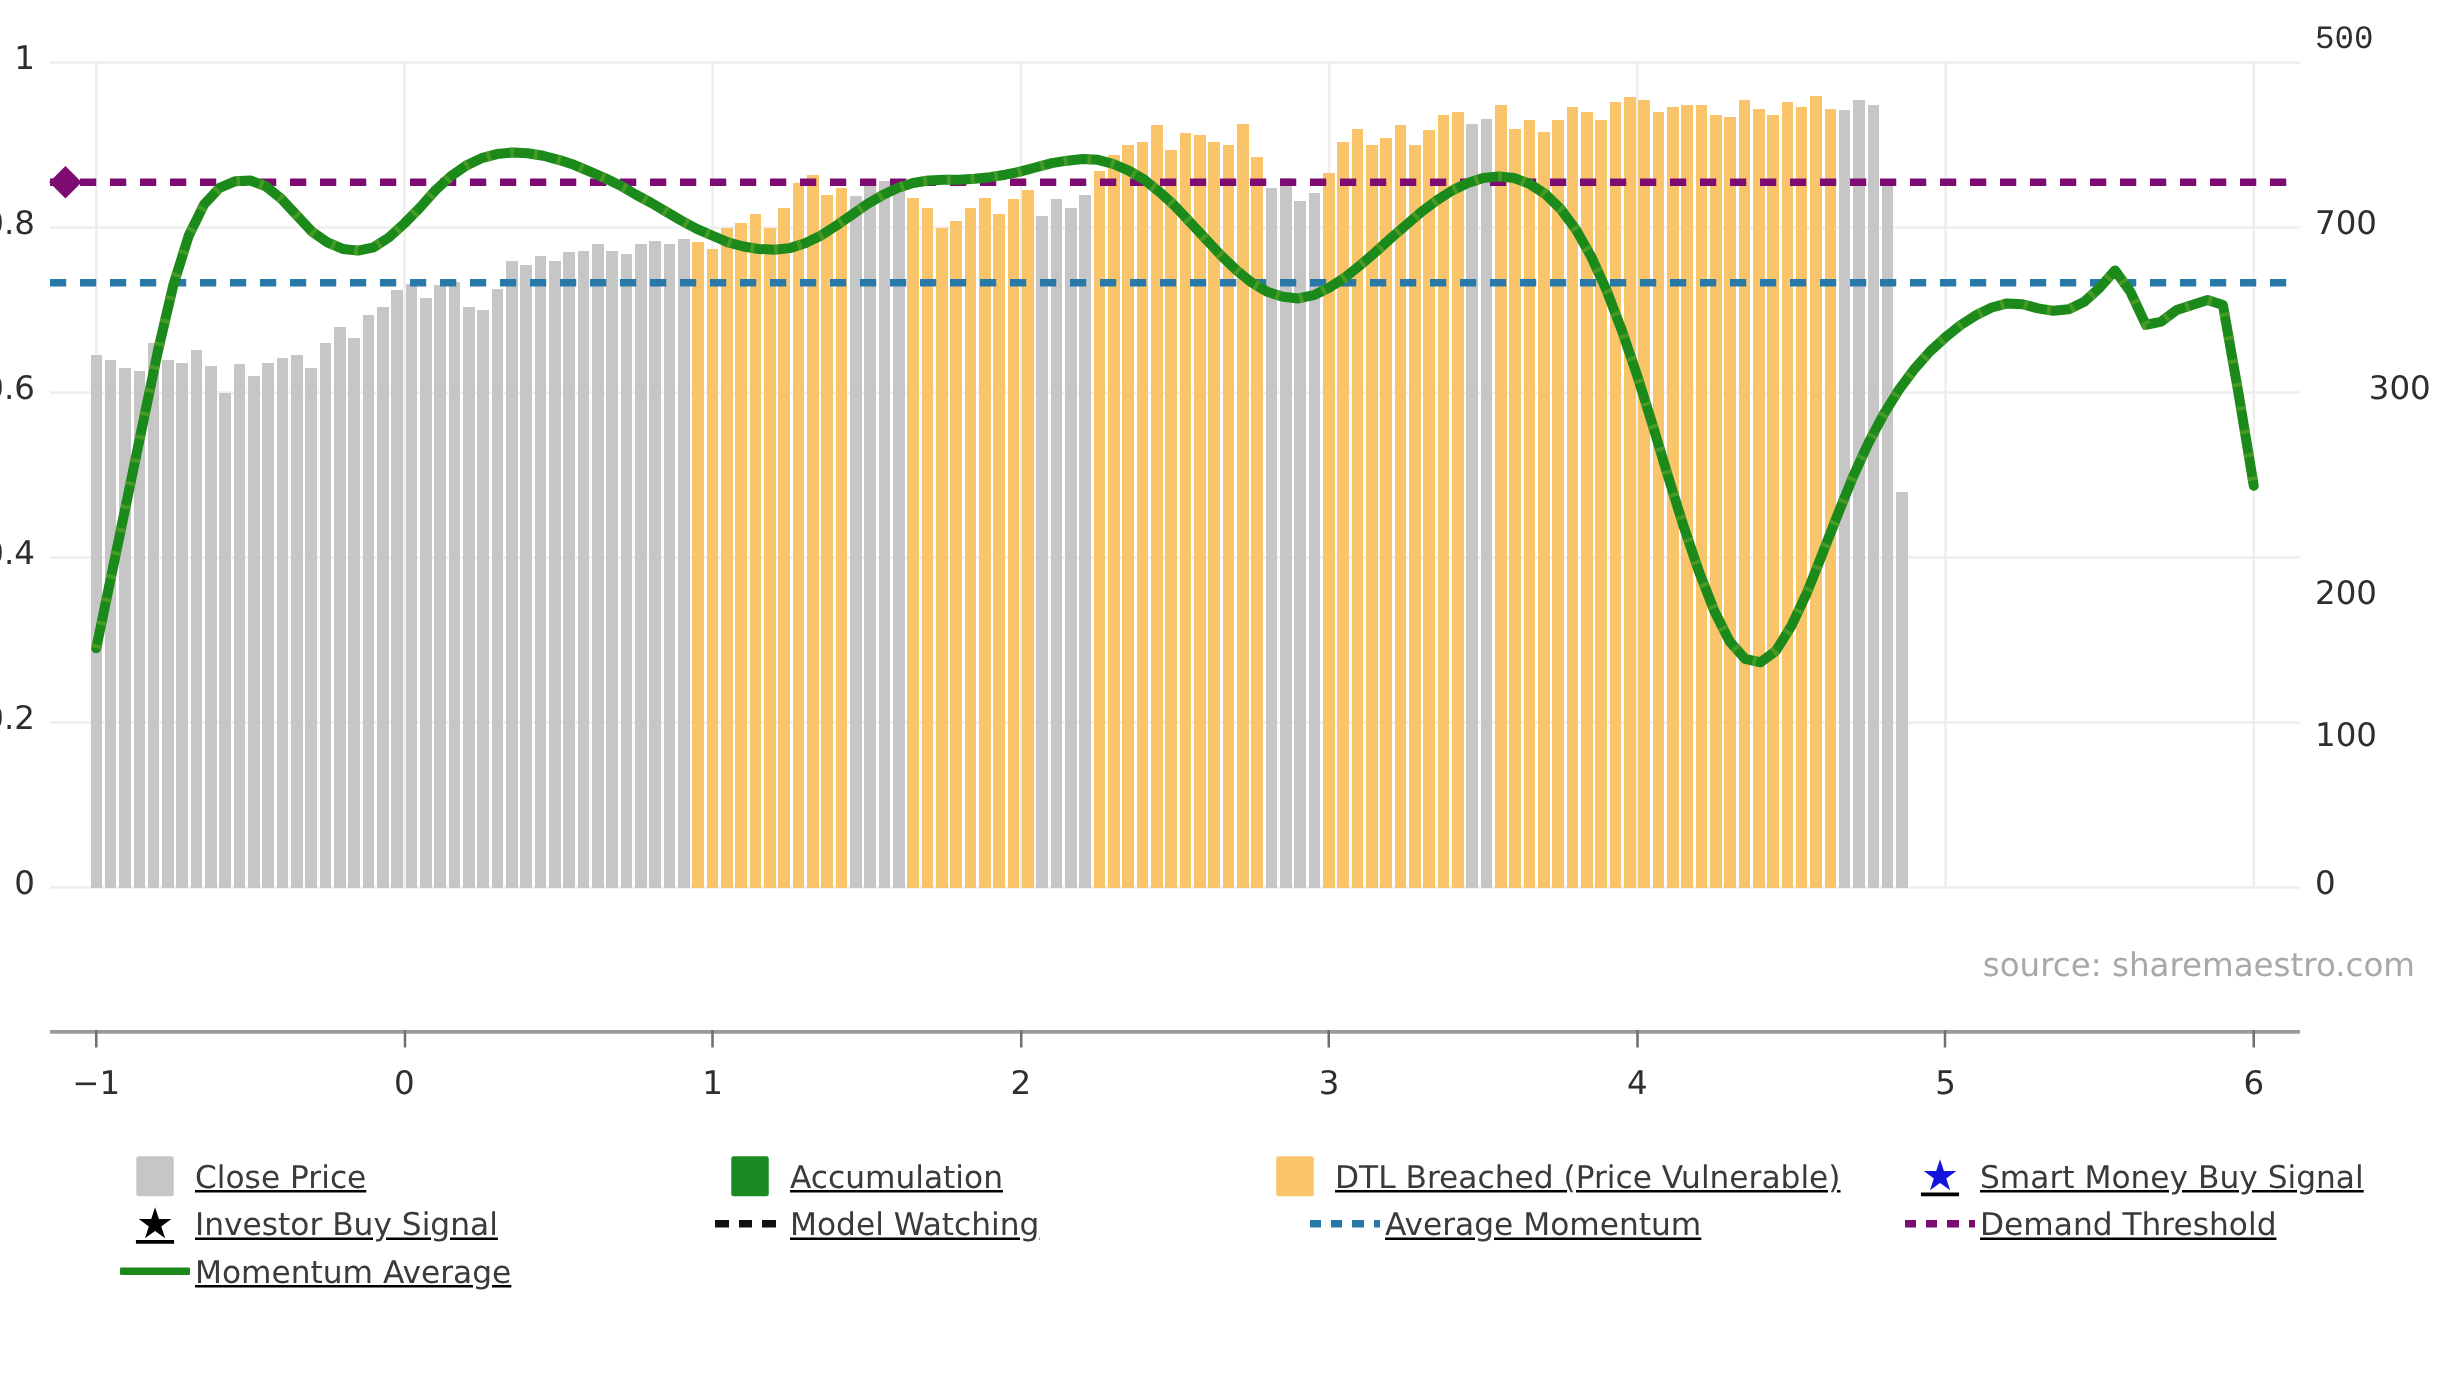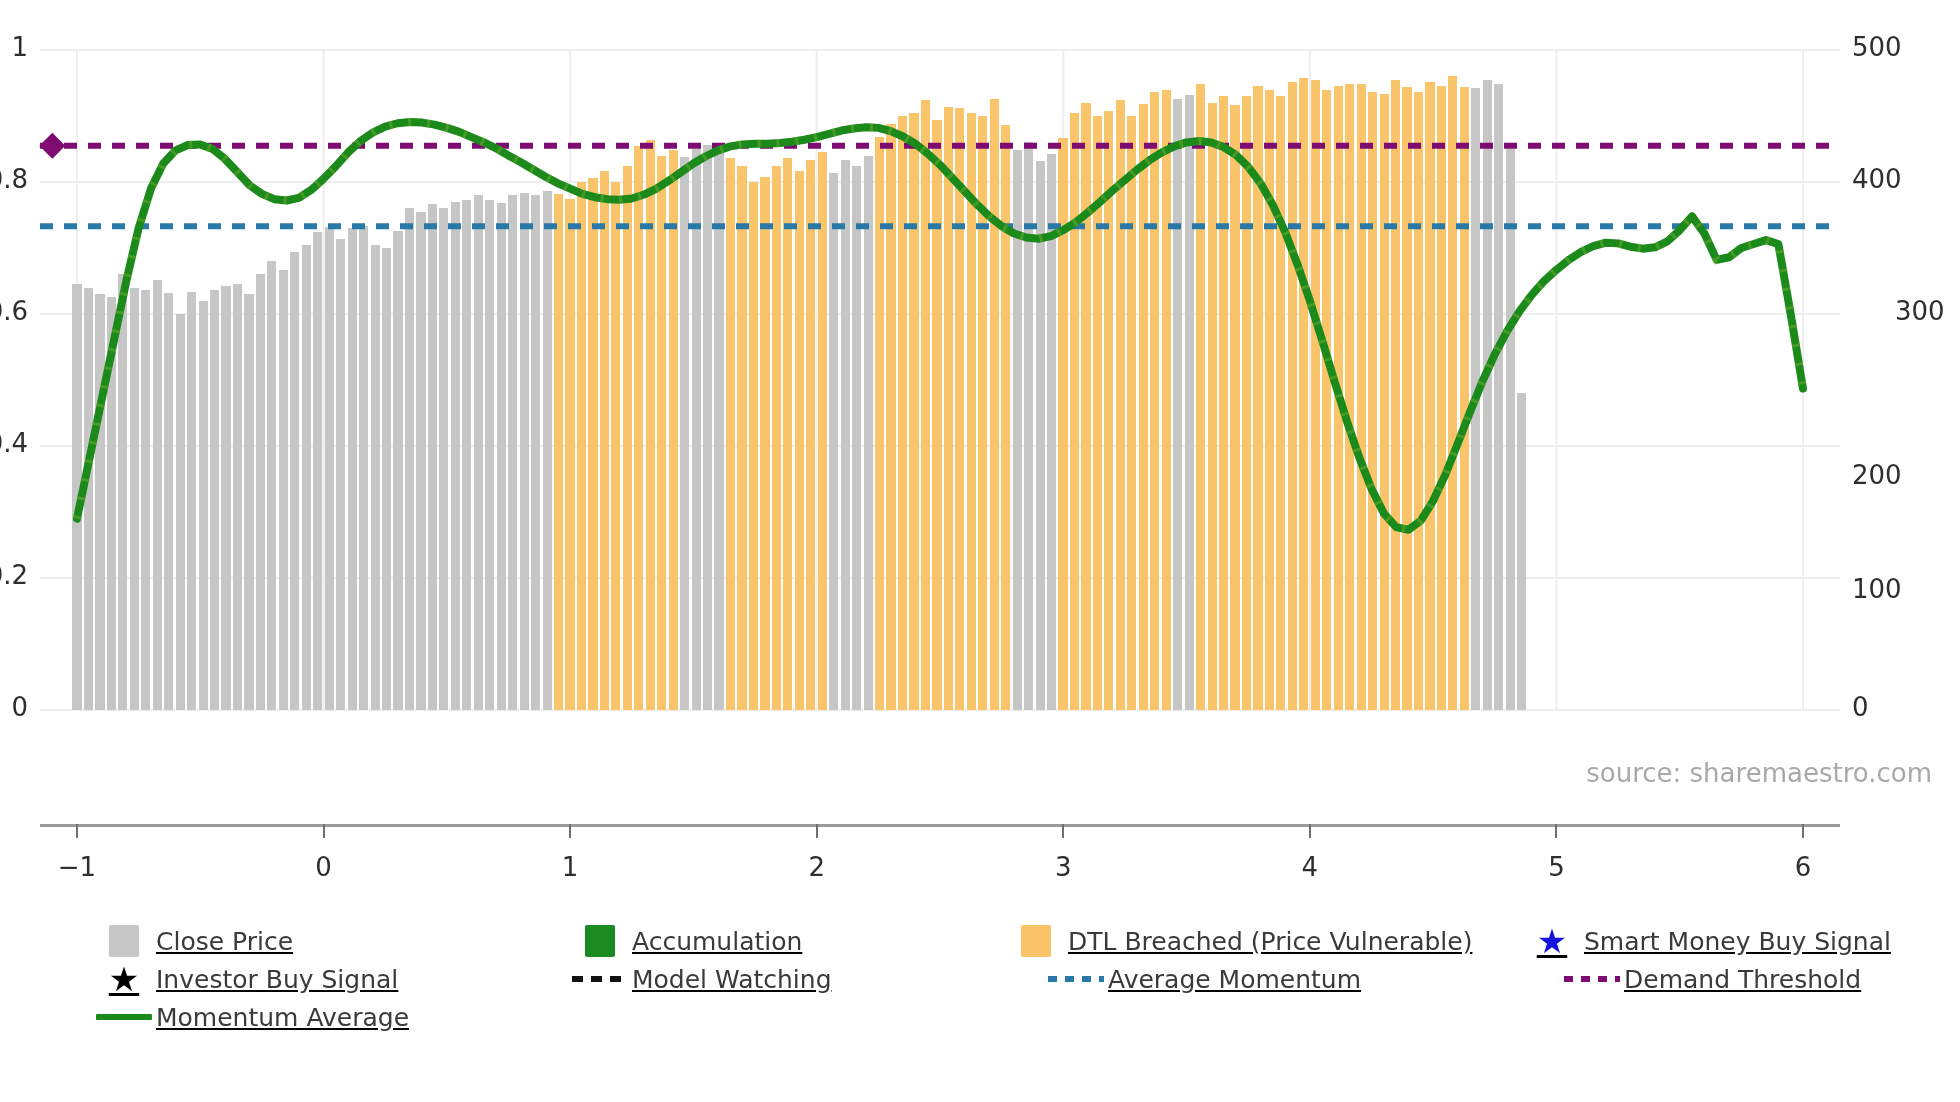--- a/index.html
+++ b/index.html
@@ -44,22 +44,22 @@
   <div id="yleft">
       <div class="ytick left" style="top: 32px;">1</div>
       <div class="ytick left" style="top: 164px;">0.8</div>
       <div class="ytick left" style="top: 296px;">0.6</div>
       <div class="ytick left" style="top: 428px;">0.4</div>
       <div class="ytick left" style="top: 560px;">0.2</div>
       <div class="ytick left" style="top: 692px;">0</div>
     </div>
 
   <div id="yright">
-      <div class="ytick right" style="top: 32px;">500</div>
-      <div class="ytick right" style="top: 164px;">400</div>
+      <div class="ytick right" style="top: 16px; font-family: Liberation Mono, monospace;">500</div>
+      <div class="ytick right" style="top: 164px;">700</div>
       <div class="ytick right" style="top: 296px; margin-left: 43px;">300</div>
       <div class="ytick right" style="top: 428px; margin-top: 32px;">200</div>
       <div class="ytick right" style="top: 560px; margin-top: 14px;">100</div>
       <div class="ytick right" style="top: 692px;">0</div>
     </div>
 
   <div id="plot">
     <div id="canvasWrap">
       <svg class="layer" id="gridLayer" viewBox="0 0 1800 660" preserveAspectRatio="none">
           <line x1="0" y1="0" x2="1800" y2="0" stroke="#eeeeee" stroke-width="2"></line>
@@ -277,21 +277,21 @@
             <span class="sw-dot" style="color: rgb(40, 120, 168);"></span>
           </span>
           <span class="lg-txt">Average Momentum</span>
         </div>
         <div class="lg-item" style="left: 476px;">
           <span class="lg-key">
             <span class="sw-dash" style="color: rgb(17, 17, 17);"></span>
           </span>
           <span class="lg-txt">Model Watching</span>
         </div>
-        <div class="lg-item" style="left: 1468px; justify-content: flex-end;">
+        <div class="lg-item" style="left: 1428px; justify-content: flex-end;">
           <span class="lg-key">
             <span class="sw-dot" style="color: rgb(125, 11, 114);"></span>
           </span>
           <span class="lg-txt">Demand Threshold</span>
         </div>
       </div>
       <div class="lg-row">
         <div class="lg-item" style="left: 0px;">
           <span class="lg-key">
             <span class="sw-line" style="background: rgb(27, 138, 27);"></span>

